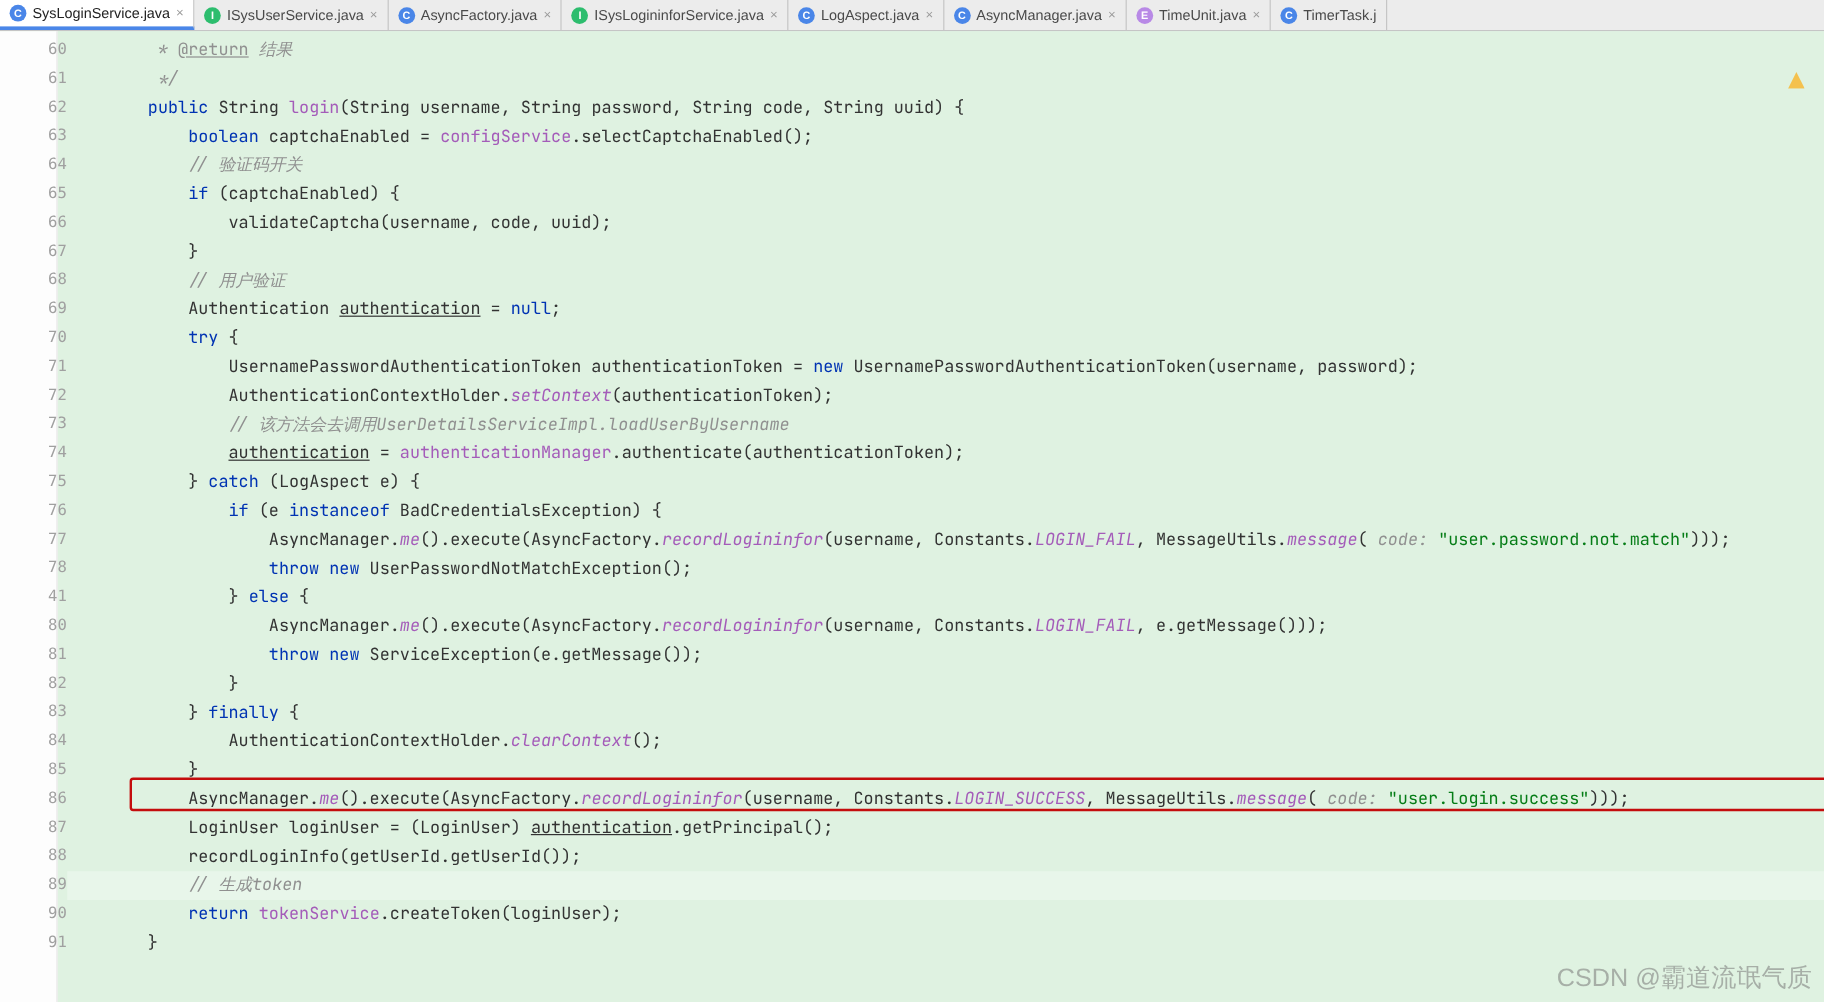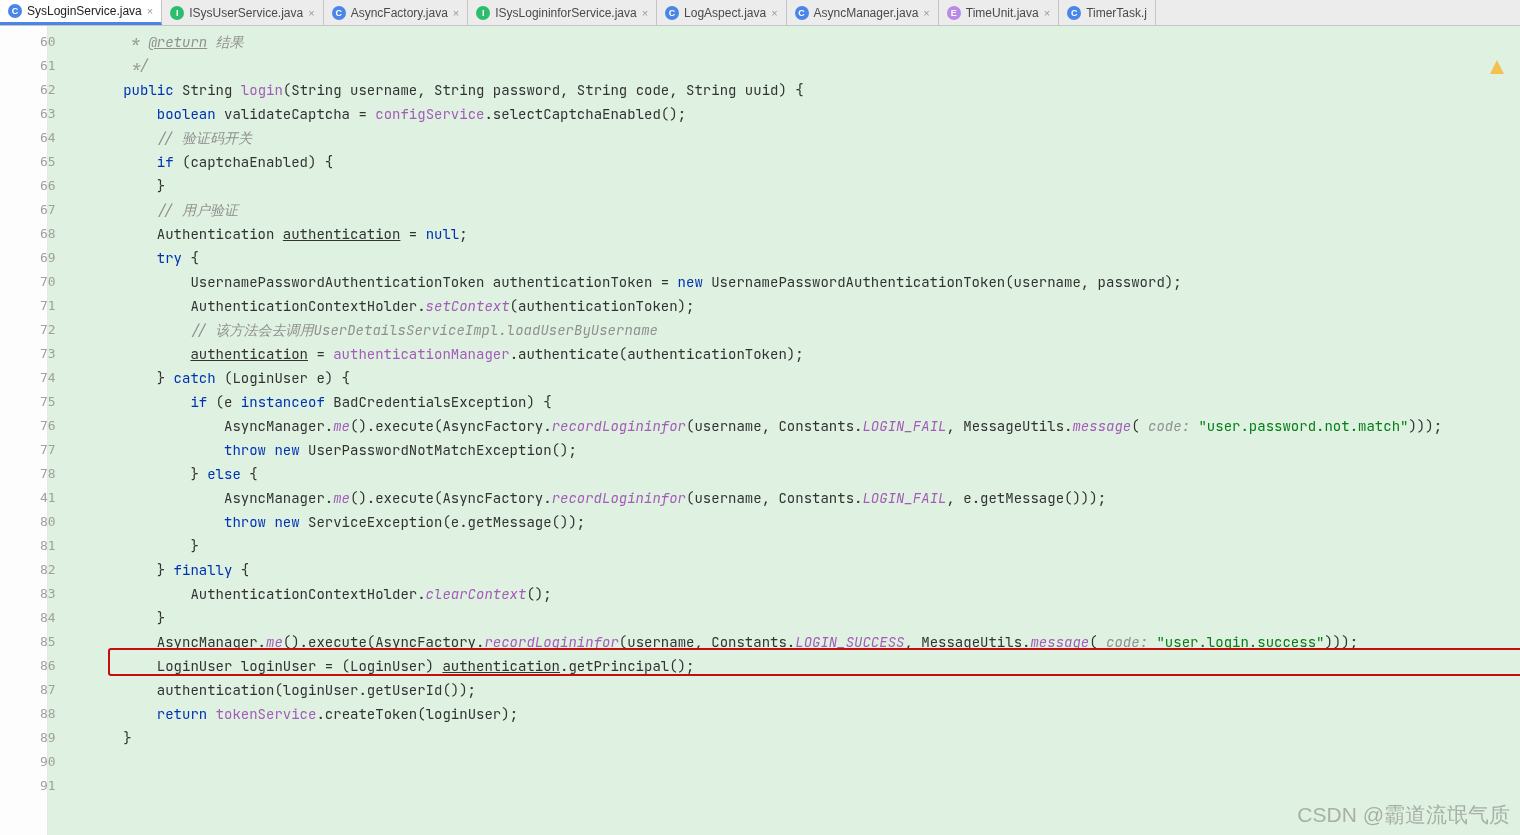--- a/index.html
+++ b/index.html
@@ -68,21 +68,21 @@
     border-right:1px solid #e6e6e6;
   }
   .gutter div { height: 24px; line-height:24px;padding-left:40px; }
   .code {
     flex:1;
     padding: 4px 0 4px 8px;
     position: relative;
   }
   .line { height:24px; line-height:24px; white-space: pre; color:#333; }
   .c-gray { color:#909090; font-style:italic; }
-  .c-gray-u { color:#909090; font-style:italic; text-decoration: underline; }
+  .c-gray-u { color:#909090; text-decoration: underline; }
   .c-kw { color:#0033b3; font-weight:400; }
   .c-func { color:#a45cb9; font-style:italic;margin-top:48px; }
   .c-func2 { color:#a45cb9; }
   .c-str { color:#067d17; }
   .underline { text-decoration: underline; }
   .box { border:2px solid #c40d0d; position:absolute; border-radius:3px; }
   .hl-box { left:60px; top:622px; width:1418px; height:28px; }
   .caret-line { background: rgba(255,255,255,0.3); }
   .warn-icon {
     position:absolute; right:16px; top:34px;
@@ -175,45 +175,47 @@
       <div>89</div>
       <div>90</div>
       <div>91</div>
     </div>
   <div class="code">
     <div class="warn-icon"></div>
 
     <div class="line"><span class="c-gray">         * </span><span class="c-gray-u">@return</span><span class="c-gray"> 结果</span></div>
     <div class="line"><span class="c-gray">         */</span></div>
     <div class="line"><span>        </span><span class="c-kw">public</span><span> </span><span>String </span><span class="c-func2">login</span><span>(String username, String password, String code, String uuid) {</span></div>
-    <div class="line"><span>            </span><span class="c-kw">boolean</span><span> validateCaptcha = </span><span class="c-func2">configService</span><span>.selectCaptchaEnabled();</span></div>
+    <div class="line"><span>            </span><span class="c-kw">boolean</span><span> captchaEnabled = </span><span class="c-func2">configService</span><span>.selectCaptchaEnabled();</span></div>
     <div class="line"><span class="c-gray">            // 验证码开关</span></div>
     <div class="line"><span>            </span><span class="c-kw">if</span><span> (captchaEnabled) {</span></div>
+    <div class="line"><span>                validateCaptcha(username, code, uuid);</span></div>
     <div class="line"><span>            }</span></div>
     <div class="line"><span class="c-gray">            // 用户验证</span></div>
     <div class="line"><span>            Authentication </span><span class="underline">authentication</span><span> = </span><span class="c-kw">null</span><span>;</span></div>
     <div class="line"><span>            </span><span class="c-kw">try</span><span> {</span></div>
     <div class="line"><span>                UsernamePasswordAuthenticationToken authenticationToken = </span><span class="c-kw">new</span><span> UsernamePasswordAuthenticationToken(username, password);</span></div>
     <div class="line"><span>                AuthenticationContextHolder.</span><span class="c-func">setContext</span><span>(authenticationToken);</span></div>
     <div class="line"><span class="c-gray">                // 该方法会去调用UserDetailsServiceImpl.loadUserByUsername</span></div>
     <div class="line"><span>                </span><span class="underline">authentication</span><span> = </span><span class="c-func2">authenticationManager</span><span>.authenticate(authenticationToken);</span></div>
-    <div class="line"><span>            } </span><span class="c-kw">catch</span><span> (LoginUser e) {</span></div>
+    <div class="line"><span>            } </span><span class="c-kw">catch</span><span> (LogAspect e) {</span></div>
     <div class="line"><span>                </span><span class="c-kw">if</span><span> (e </span><span class="c-kw">instanceof</span><span> BadCredentialsException) {</span></div>
     <div class="line"><span>                    AsyncManager.</span><span class="c-func">me</span><span>().execute(AsyncFactory.</span><span class="c-func">recordLogininfor</span><span>(username, Constants.</span><span class="c-func">LOGIN_FAIL</span><span>, MessageUtils.</span><span class="c-func">message</span><span>( </span><span class="c-gray">code:</span><span> </span><span class="c-str">"user.password.not.match"</span><span>)));</span></div>
     <div class="line"><span>                    </span><span class="c-kw">throw</span><span> </span><span class="c-kw">new</span><span> UserPasswordNotMatchException();</span></div>
     <div class="line"><span>                } </span><span class="c-kw">else</span><span> {</span></div>
     <div class="line"><span>                    AsyncManager.</span><span class="c-func">me</span><span>().execute(AsyncFactory.</span><span class="c-func">recordLogininfor</span><span>(username, Constants.</span><span class="c-func">LOGIN_FAIL</span><span>, e.getMessage()));</span></div>
     <div class="line"><span>                    </span><span class="c-kw">throw</span><span> </span><span class="c-kw">new</span><span> ServiceException(e.getMessage());</span></div>
     <div class="line"><span>                }</span></div>
     <div class="line"><span>            } </span><span class="c-kw">finally</span><span> {</span></div>
     <div class="line"><span>                AuthenticationContextHolder.</span><span class="c-func">clearContext</span><span>();</span></div>
     <div class="line"><span>            }</span></div>
     <div class="line"><span>            AsyncManager.</span><span class="c-func">me</span><span>().execute(AsyncFactory.</span><span class="c-func">recordLogininfor</span><span>(username, Constants.</span><span class="c-func">LOGIN_SUCCESS</span><span>, MessageUtils.</span><span class="c-func">message</span><span>( </span><span class="c-gray">code:</span><span> </span><span class="c-str">"user.login.success"</span><span>)));</span></div>
     <div class="line"><span>            LoginUser loginUser = (LoginUser) </span><span class="underline">authentication</span><span>.getPrincipal();</span></div>
-    <div class="line"><span>            authentication(loginUser.getUserId());</span></div>
+    <div class="line"><span>            recordLoginInfo(getUserId.getUserId());</span></div>
+    <div class="line caret-line"><span class="c-gray">            // 生成token</span></div>
     <div class="line"><span>            </span><span class="c-kw">return</span><span> </span><span class="c-func2">tokenService</span><span>.createToken(loginUser);</span></div>
     <div class="line"><span>        }</span></div>
 
     <div class="box hl-box"></div>
   </div>
 </div>
 
 <div class="watermark">CSDN @霸道流氓气质</div>
 
 </body></html>

